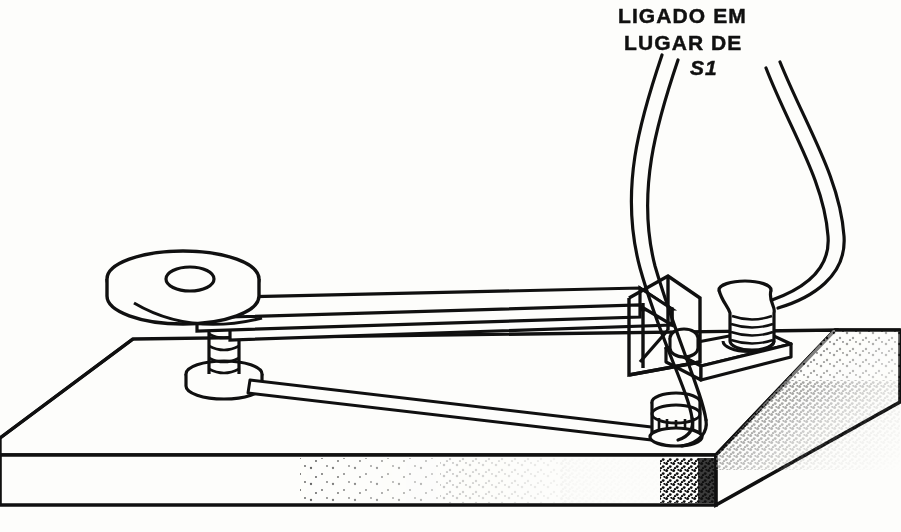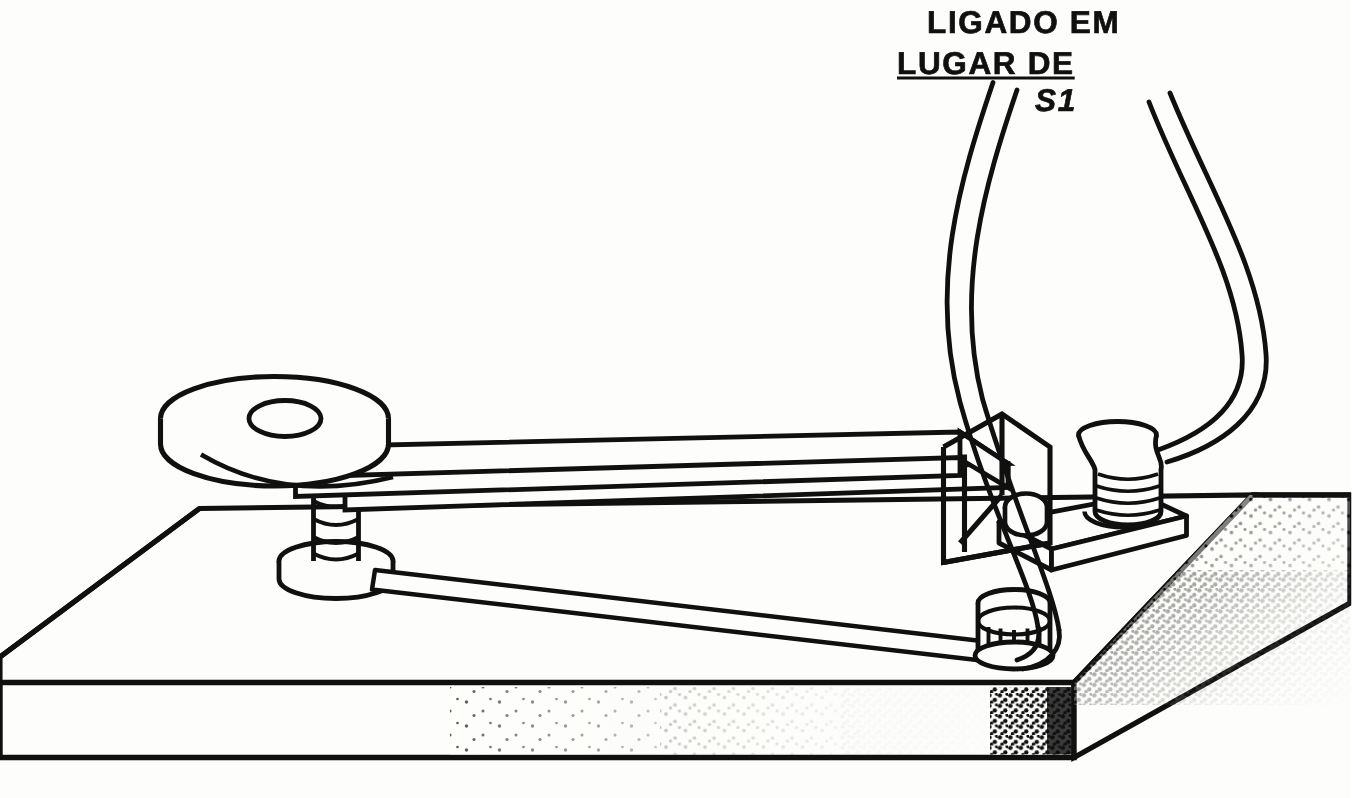--- a/index.html
+++ b/index.html
@@ -37,21 +37,21 @@
     font-family: "Liberation Sans", sans-serif;
     font-weight: bold;
     font-size: 21px;
     letter-spacing: 1.1px;
     color: #101010;
     white-space: nowrap;
     line-height: 1;
     -webkit-text-stroke: 0.45px #101010;
   }
   #anno-l1 { left: 618px; top: 5px; text-align: center; }
-  #anno-l2 { left: 598px; top: 32px; text-decoration: underline; }
+  #anno-l2 { left: 624px; top: 32px; }
   #anno-l3 { left: 690px; top: 57px; font-style: italic; }
 </style>
 </head>
 <body>
 
 <div id="page">
 
   <svg id="figure-svg" viewBox="0 0 901 532" xmlns="http://www.w3.org/2000/svg">
 
     <defs>

